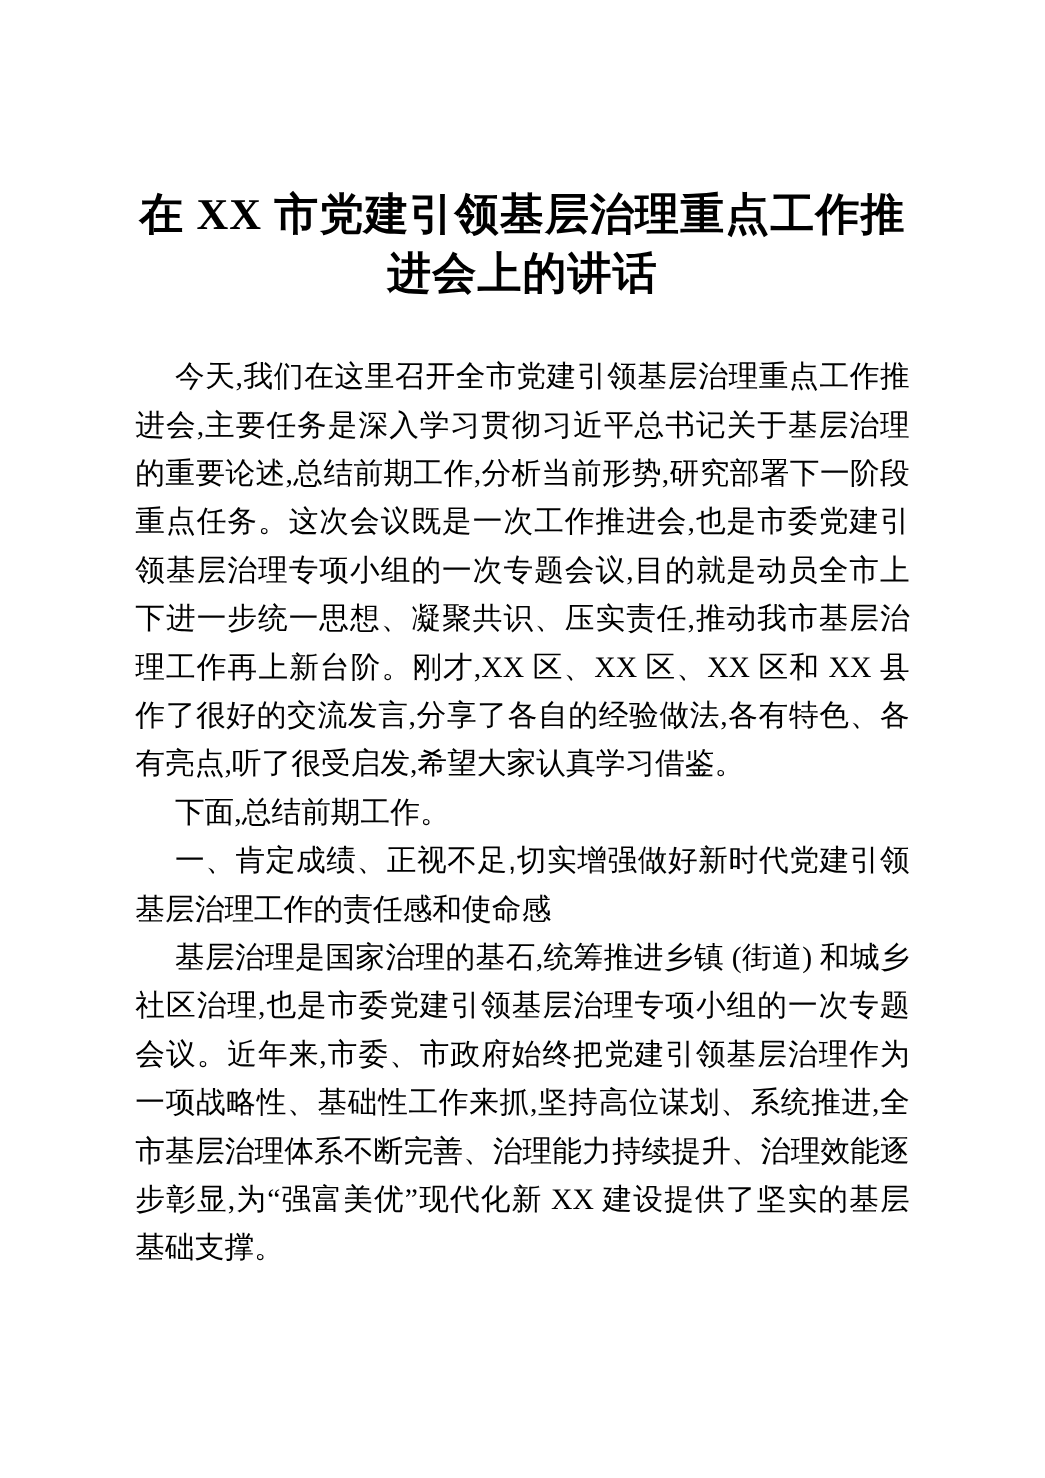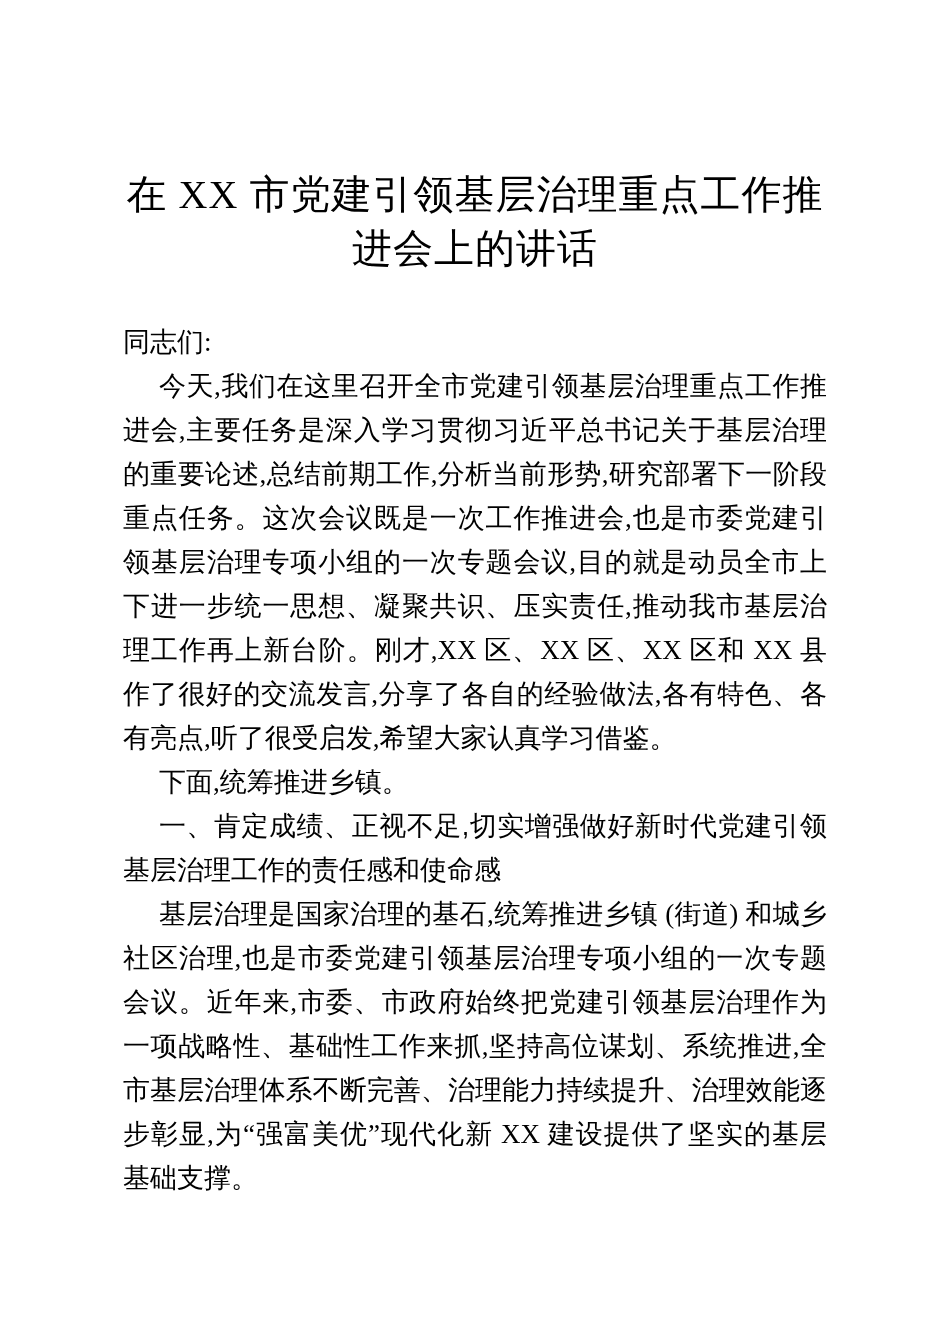--- a/index.html
+++ b/index.html
@@ -18,21 +18,21 @@
     box-sizing: border-box;
     width: 950px;
     height: 1344px;
     padding: 0 123px;
     background: #ffffff;
   }
   .doc-title {
     margin: 168px 0 0 0;
     font-size: 40px;
     line-height: 54px;
-    font-weight: normal;
+    font-weight: bold;
     text-align: center;
     font-family: "Liberation Serif", "DejaVu Serif", serif;
     letter-spacing: 1px;
   }
   .doc-body {
     margin-top: 44px;
   }
   .doc-body p, .doc-body h2 {
     margin: 0;
     font-size: 27px;
@@ -53,23 +53,22 @@
     font-family: Liberation Sans, sans-serif;
   }
 </style>
 </head>
 <body>
 
 <div class="page">
   <h1 class="doc-title">在 XX 市党建引领基层治理重点工作推进会上的讲话</h1>
 
   <div class="doc-body">
-    <p class="salutation">同志们:</p>
 
     <p class="body-para">今天,我们在这里召开全市党建引领基层治理重点工作推进会,主要任务是深入学习贯彻习近平总书记关于基层治理的重要论述,总结前期工作,分析当前形势,研究部署下一阶段重点任务。这次会议既是一次工作推进会,也是市委党建引领基层治理专项小组的一次专题会议,目的就是动员全市上下进一步统一思想、凝聚共识、压实责任,推动我市基层治理工作再上新台阶。刚才,XX 区、XX 区、XX 区和 XX 县作了很好的交流发言,分享了各自的经验做法,各有特色、各有亮点,听了很受启发,希望大家认真学习借鉴。</p>
 
-    <p class="body-para">下面,统筹推进乡镇。</p>
+    <p class="body-para">下面,总结前期工作。</p>
 
     <h2 class="section-heading">一、肯定成绩、正视不足,切实增强做好新时代党建引领基层治理工作的责任感和使命感</h2>
 
     <p class="body-para">基层治理是国家治理的基石,统筹推进乡镇 (街道) 和城乡社区治理,也是市委党建引领基层治理专项小组的一次专题会议。近年来,市委、市政府始终把党建引领基层治理作为一项战略性、基础性工作来抓,坚持高位谋划、系统推进,全市基层治理体系不断完善、治理能力持续提升、治理效能逐步彰显,为“强富美优”现代化新 XX 建设提供了坚实的基层基础支撑。</p>
   </div>
 </div>
 
 </body></html>

